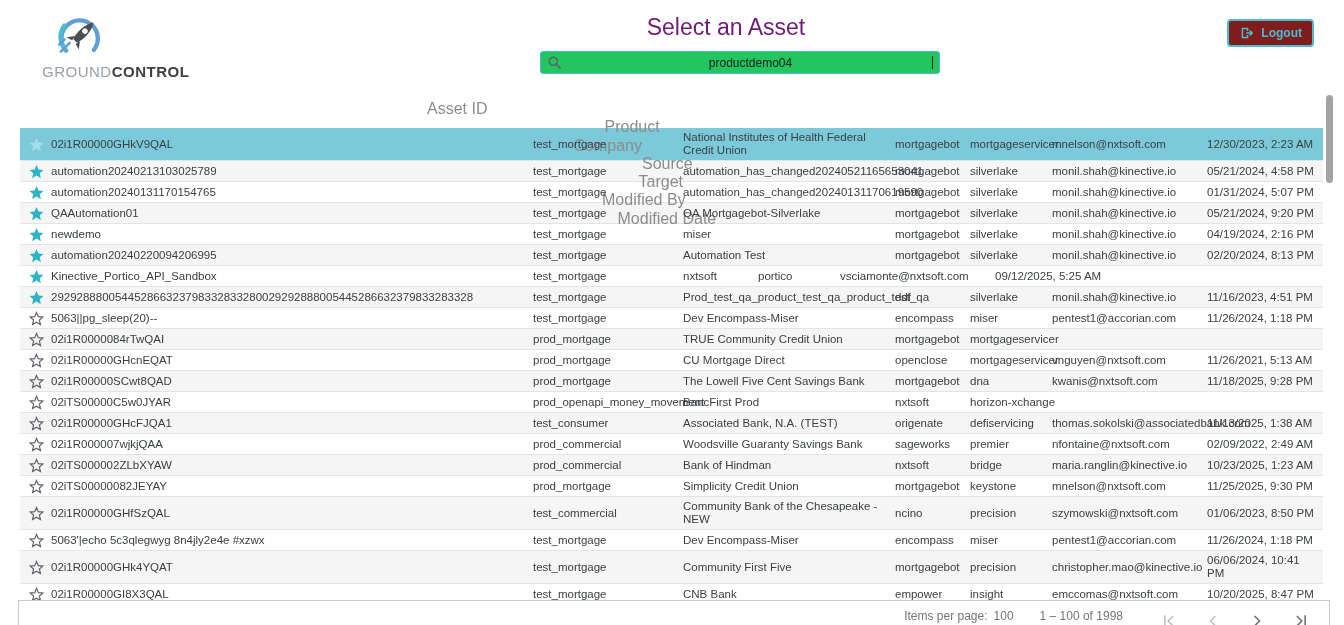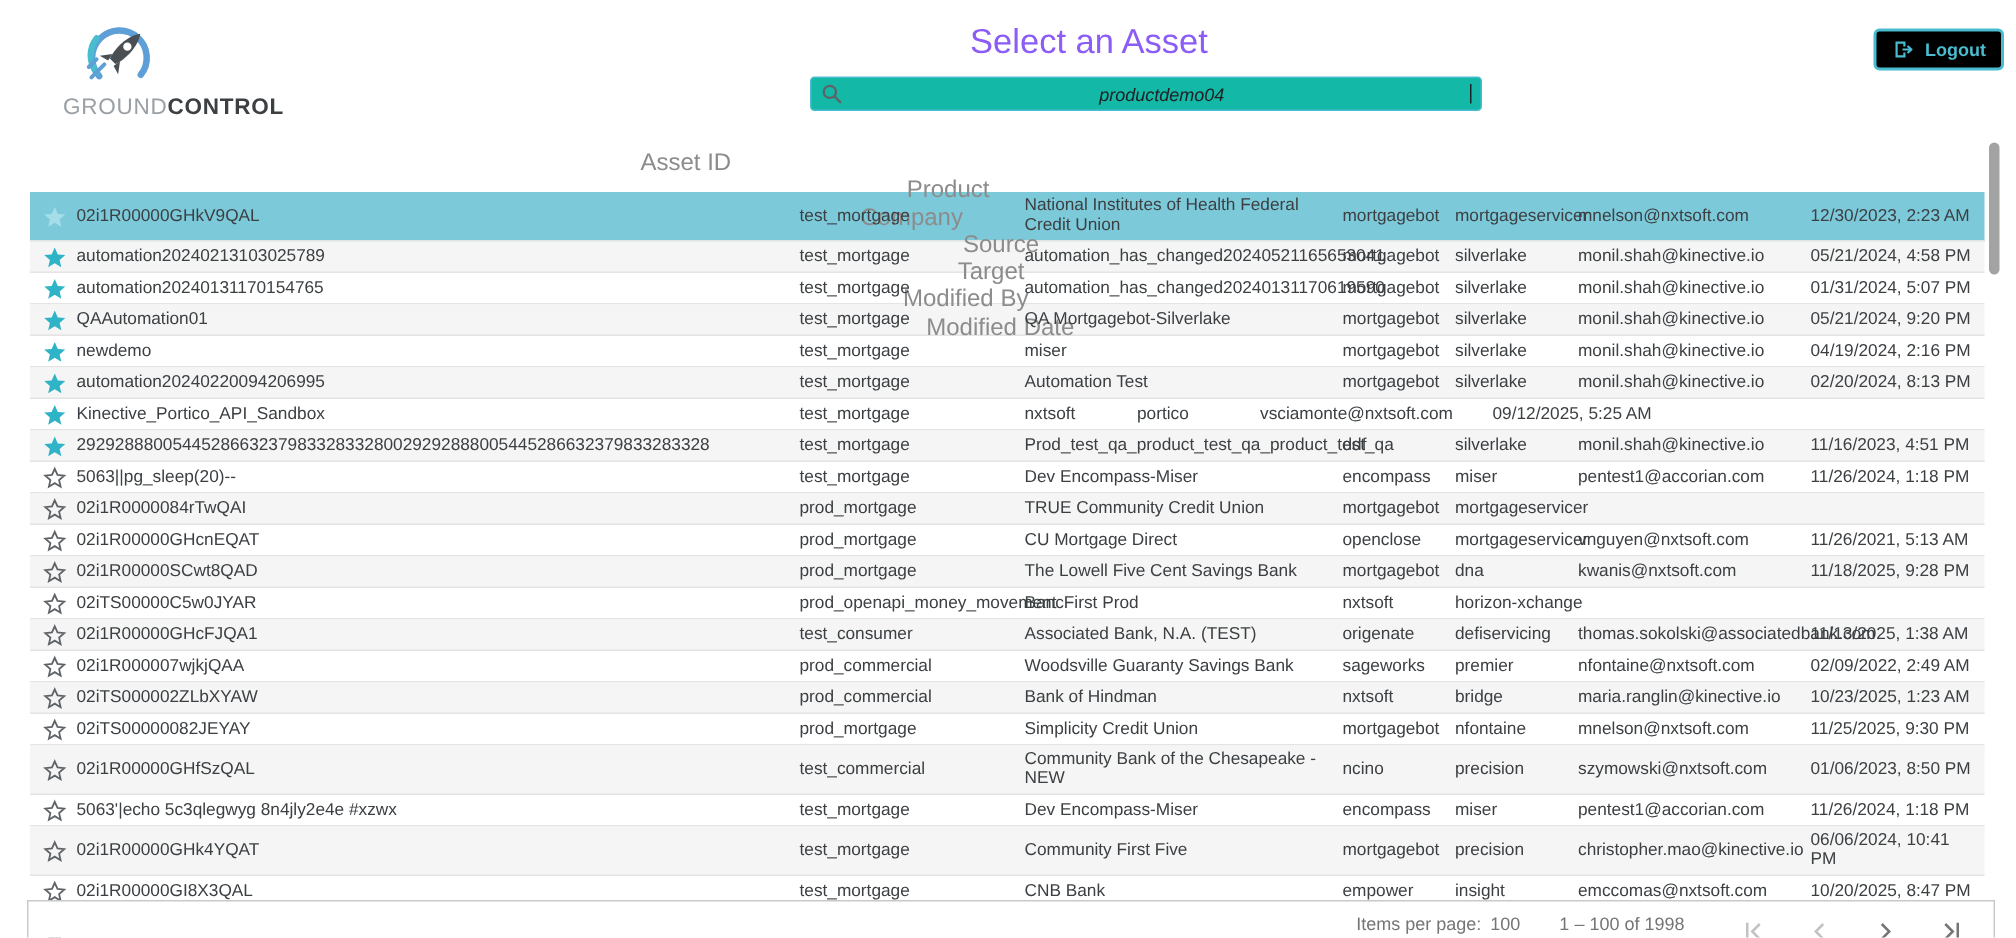--- a/index.html
+++ b/index.html
@@ -9,30 +9,30 @@
 
   
   .topbar { position:absolute; top:0; left:0; width:100%; height:92px; }
   .logo { position:absolute; left:42px; top:10px; width:75px; text-align:center; }
   .logo svg { display:block; margin:0 auto; }
   .logo-text { font-size:15px; letter-spacing:.5px; margin-top:1px; white-space:nowrap; }
   .logo-text .lt1 { color:#9aa0a6; font-weight:400; }
   .logo-text .lt2 { color:#3c4043; font-weight:700; }
 
   .center-col { position:absolute; left:540px; top:14px; width:372px; text-align:center; }
-  .page-title { color:#8b5cf6; font-size:23px; font-weight:500; margin-bottom:10px; }
-  .searchbox { display:flex; align-items:center; width:448px; height:23px;
-               border:1px solid #49bccf; border-radius:3px; background:#14b8a6; padding:0 6px;font-style:italic; }
+  .page-title { color:#701a75; font-size:23px; font-weight:500; margin-bottom:10px; }
+  .searchbox { display:flex; align-items:center; width:400px; height:23px;
+               border:1px solid #49bccf; border-radius:3px; background:#22c55e; padding:0 6px; }
   .searchbox svg { flex:0 0 auto; }
   .search-input { border:none; outline:none; flex:1; font-size:12px; color:#202124;
                   margin-left:7px; font-family:"Liberation Sans", sans-serif; background:transparent; }
   .caret { display:inline-block; width:1px; height:13px; background:#202124; vertical-align:middle; }
 
-  .logout-btn { position:absolute; right:8px; top:19px; height:28px; padding:0 10px;
-                display:flex; align-items:center; gap:6px; background:#000000;
+  .logout-btn { position:absolute; right:30px; top:19px; height:28px; padding:0 10px;
+                display:flex; align-items:center; gap:6px; background:#7f1d1d;
                 border:2px solid #49bccf; border-radius:4px; color:#49bccf;
                 font-size:12px; font-weight:700; cursor:pointer; }
 
   
   .table { position:absolute; left:20px; top:100px; width:1303px; font-size:11.5px; color:#3c4043; }
   .tr, .thead { display:flex; align-items:stretch; }
   .thead { height:28px; align-items:center; color:#8c8c8c; font-size:16px;flex-direction:column; }
   .th, .td { padding:0 8px; }
   .tr { border-bottom:1px solid #e4e4e4; background:#fff; min-height:21px; align-items:center; }
   .tr.alt { background:#f5f5f5; }
@@ -377,21 +377,21 @@
           <span class="star">
             <svg width="17" height="17" viewBox="0 0 24 24">
               <path d="M12 3.6l2.6 5.8 6.3.6-4.8 4.2 1.4 6.2-5.5-3.3-5.5 3.3 1.4-6.2-4.8-4.2 6.3-.6z" fill="none" stroke="#5f6368" stroke-width="1.7"></path>
             </svg>
           </span>
           <span>02iTS00000082JEYAY</span>
         </div>
         <div class="td col-product">prod_mortgage</div>
         <div class="td col-company">Simplicity Credit Union</div>
         <div class="td col-source">mortgagebot</div>
-        <div class="td col-target">nfontaine</div>
+        <div class="td col-target">keystone</div>
         <div class="td col-mby">mnelson@nxtsoft.com</div>
         <div class="td col-date">11/25/2025, 9:30 PM</div>
       </div>
       <div class="tr alt">
         <div class="td col-asset">
           <span class="star">
             <svg width="17" height="17" viewBox="0 0 24 24">
               <path d="M12 3.6l2.6 5.8 6.3.6-4.8 4.2 1.4 6.2-5.5-3.3-5.5 3.3 1.4-6.2-4.8-4.2 6.3-.6z" fill="none" stroke="#5f6368" stroke-width="1.7"></path>
             </svg>
           </span>

